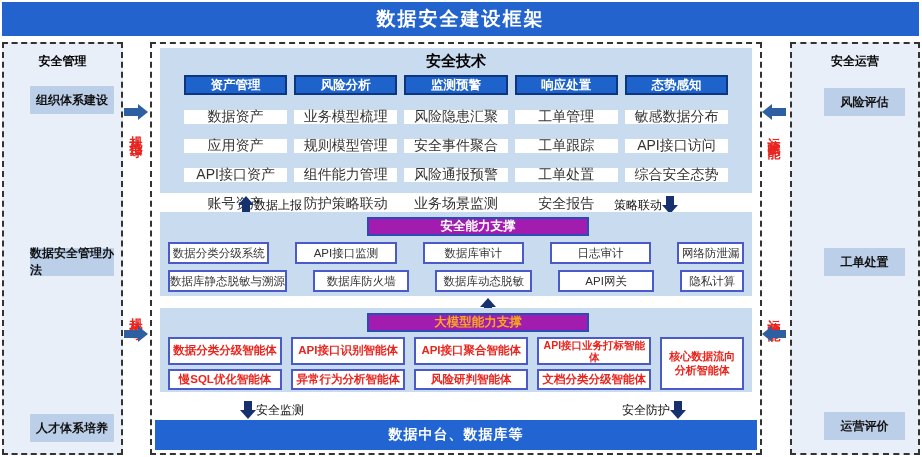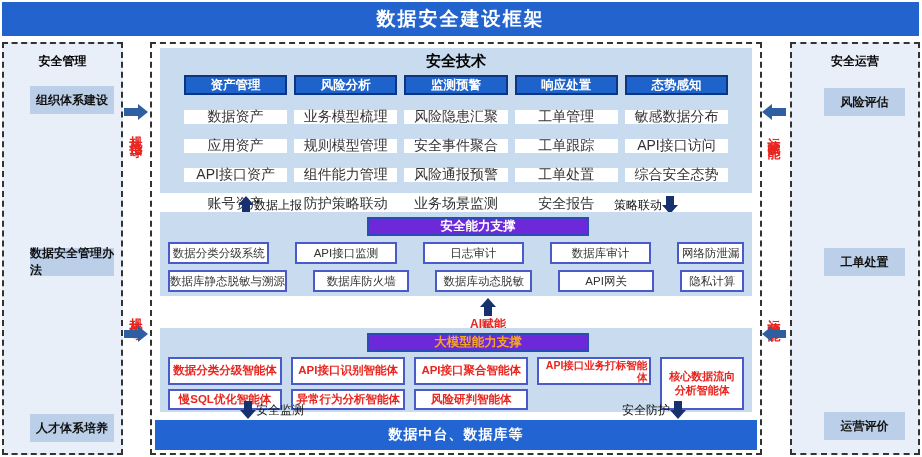--- a/index.html
+++ b/index.html
@@ -40,34 +40,34 @@
   .tech-grid { display:flex; gap:7px; padding:4px 24px 0 24px; }
   .tcol { flex:1; display:flex; flex-direction:column; gap:15px; }
   .thead { height:20px; background:#1d63cb; border:2px solid #0d3580; color:#fff; font-weight:bold;
            font-size:12.5px; display:flex; align-items:center; justify-content:center; }
   .tcell { height:14px; background:#fff; color:#333; font-size:14px;
            display:flex; align-items:center; justify-content:center; }
 
   .hflow { position:absolute; display:flex; align-items:center; gap:0; font-size:12px; color:#111; }
 
   .band { position:absolute; left:8px; right:8px; background:#c9dbee; }
-  .sup-head { width:222px; height:19px; margin:5px 0 0 207px; background:#6d28d9; border:2px solid #2c4cb5;
+  .sup-head { width:222px; height:19px; margin:5px 0 0 207px; background:#a21caf; border:2px solid #2c4cb5;
               color:#fff; font-weight:bold; font-size:12.5px;
               display:flex; align-items:center; justify-content:center; }
   .sup-head.orange { color:#f6a81d; }
 
   .cap-row { display:flex; gap:26px; padding:6px 8px 0 8px; }
   .cap-box { flex:1.55; height:22px; background:#fff; border:2px solid #4a5ac8; color:#333; font-size:11.5px;
              display:flex; align-items:center; justify-content:center; white-space:nowrap; }
   .cap-box.narrow { flex:1; white-space:normal; }
 
   .llm-grid { display:flex; gap:9px; padding:5px 8px 0 8px; }
   .llm-col { flex:1.55; display:flex; flex-direction:column; gap:4px; }
   .llm-box { background:#fff; border:2px solid #4a5ac8; color:#e8251f; font-weight:bold; font-size:11.5px;
-             display:flex; align-items:center; justify-content:center; text-align:right; line-height:1.15; }
+             display:flex; align-items:center; justify-content:center; text-align:center; line-height:1.15; }
   .llm-box.r1 { height:28px; }
   .llm-box.r2 { height:21px; }
   .llm-box.small { font-size:10.5px; padding:0 2px; }
   .llm-tall { flex:1; height:53px; background:#fff; border:2px solid #4a5ac8; color:#e8251f; font-weight:bold;
               font-size:11px; display:flex; align-items:center; justify-content:center; text-align:center;
               line-height:1.2; padding:0 3px; }
 
   .bottom-bar { position:absolute; left:3px; right:3px; top:376px; height:30px; background:#2264d2;
                 color:#fff; font-weight:bold; font-size:14px; letter-spacing:1px;
                 display:flex; align-items:center; justify-content:center; }
@@ -157,58 +157,59 @@
           <div class="sh"></div>
           <div class="dn"></div>
         </div>
     </div>
 
     <div class="band" style="top:168px; height:84px;">
       <div class="sup-head">安全能力支撑</div>
       <div class="cap-row">
         <div class="cap-box">数据分类分级系统</div>
         <div class="cap-box">API接口监测</div>
+        <div class="cap-box">数据库审计</div>
         <div class="cap-box">日志审计</div>
-        <div class="cap-box">数据库审计</div>
         <div class="cap-box narrow">网络防泄漏</div>
       </div>
       <div class="cap-row">
         <div class="cap-box">数据库静态脱敏与溯源</div>
         <div class="cap-box">数据库防火墙</div>
         <div class="cap-box">数据库动态脱敏</div>
         <div class="cap-box">API网关</div>
         <div class="cap-box narrow">隐私计算</div>
       </div>
     </div>
 
     <div class="hflow" style="left:318px; top:254px;flex-direction:column;">
       <div class="varr">
           <div class="up"></div>
           <div class="sh"></div>
         </div>
       <span class="red">AI赋能</span>
     </div>
 
-    <div class="band" style="top:284px; height:84px;">
+    <div class="band" style="top:264px; height:84px;">
       <div class="sup-head orange">大模型能力支撑</div>
       <div class="llm-grid">
         <div class="llm-col">
           <div class="llm-box r1">数据分类分级智能体</div>
           <div class="llm-box r2">慢SQL优化智能体</div>
         </div>
         <div class="llm-col">
           <div class="llm-box r1">API接口识别智能体</div>
           <div class="llm-box r2">异常行为分析智能体</div>
         </div>
         <div class="llm-col">
           <div class="llm-box r1">API接口聚合智能体</div>
           <div class="llm-box r2">风险研判智能体</div>
         </div>
         <div class="llm-col">
           <div class="llm-box r1 small">API接口业务打标智能体</div>
+          <div class="llm-box r2">文档分类分级智能体</div>
         </div>
         <div class="llm-tall">核心数据流向分析智能体</div>
       </div>
     </div>
 
     <div class="hflow" style="left:88px; top:357px;">
       <div class="varr">
           <div class="sh"></div>
           <div class="dn"></div>
         </div>

